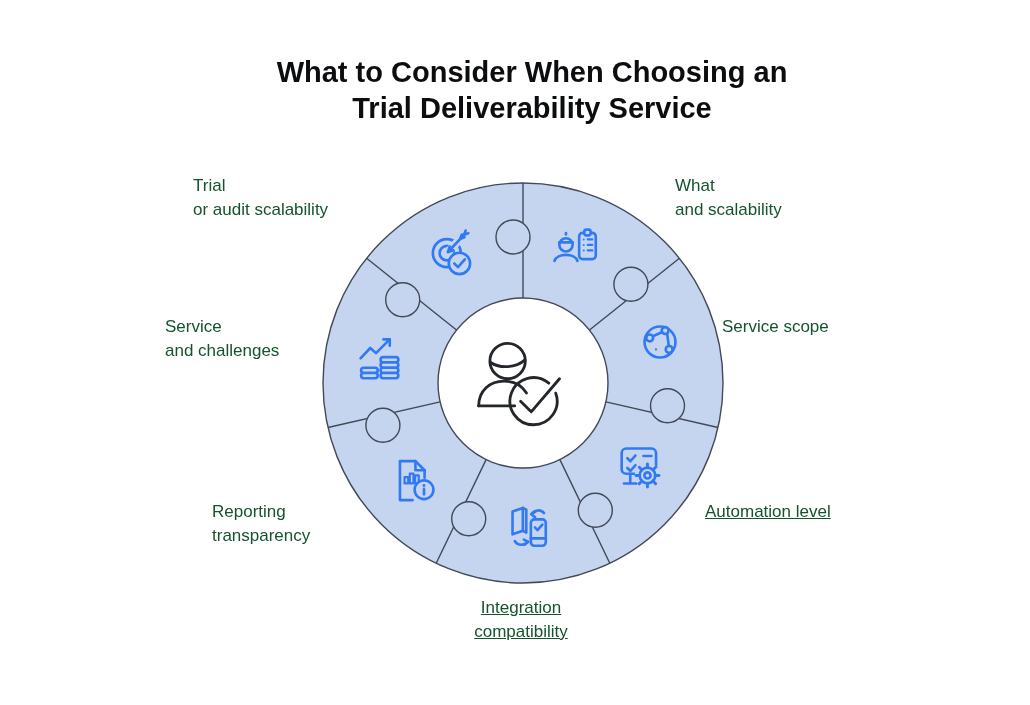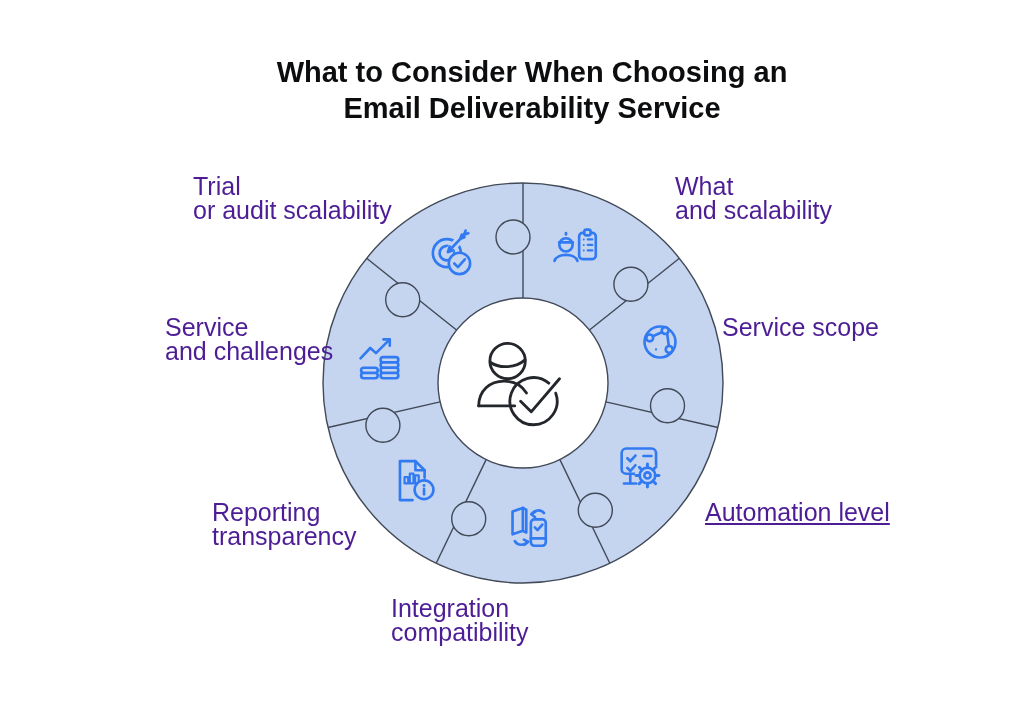--- a/index.html
+++ b/index.html
@@ -6,39 +6,39 @@
   .stage{
     position:relative;width:1030px;height:705px;background:#ffffff;
     font-family:"Liberation Sans",sans-serif;overflow:hidden;
   }
   .title{
     position:absolute;left:0;right:0;top:54px;text-align:center;
     font-size:29px;line-height:36px;font-weight:bold;color:#0c0d0f;letter-spacing:0px;padding-left:34px;
   }
   .diagram-svg{position:absolute;left:0;top:0;}
   .label{
-    position:absolute;font-size:25px;line-height:24px;color:#4c1d95;
+    position:absolute;font-size:17px;line-height:24px;color:#14532d;
   }
   .label span{display:block;}
   .l-trial{left:193px;top:174px;}
   .l-needs{left:675px;top:174px;}
   .l-scope{left:722px;top:315px;}
   .l-automation{left:705px;top:500px;text-decoration:underline;}
-  .l-integration{left:391px;top:596px;width:260px;}
+  .l-integration{left:391px;top:596px;width:260px;text-align:center;text-decoration:underline;}
   .l-reporting{left:212px;top:500px;}
   .l-pricing{left:165px;top:315px;}
 </style>
 </head>
 <body>
 
 <div class="stage">
 
   <div class="title">
     <div>What to Consider When Choosing an</div>
-    <div>Email Deliverability Service</div>
+    <div>Trial Deliverability Service</div>
   </div>
 
   <svg class="diagram-svg" width="1030" height="705" viewBox="0 0 1030 705">
 
     <circle cx="523" cy="383" r="200" fill="#c5d5f0" stroke="#424957" stroke-width="1.4"></circle>
 
     <g stroke="#424957" stroke-width="1.4">
       <line x1="523" y1="298" x2="523" y2="183"></line>
       <line x1="589.5" y1="330" x2="679.4" y2="258.3"></line>
       <line x1="605.9" y1="401.9" x2="718" y2="427.5"></line>

